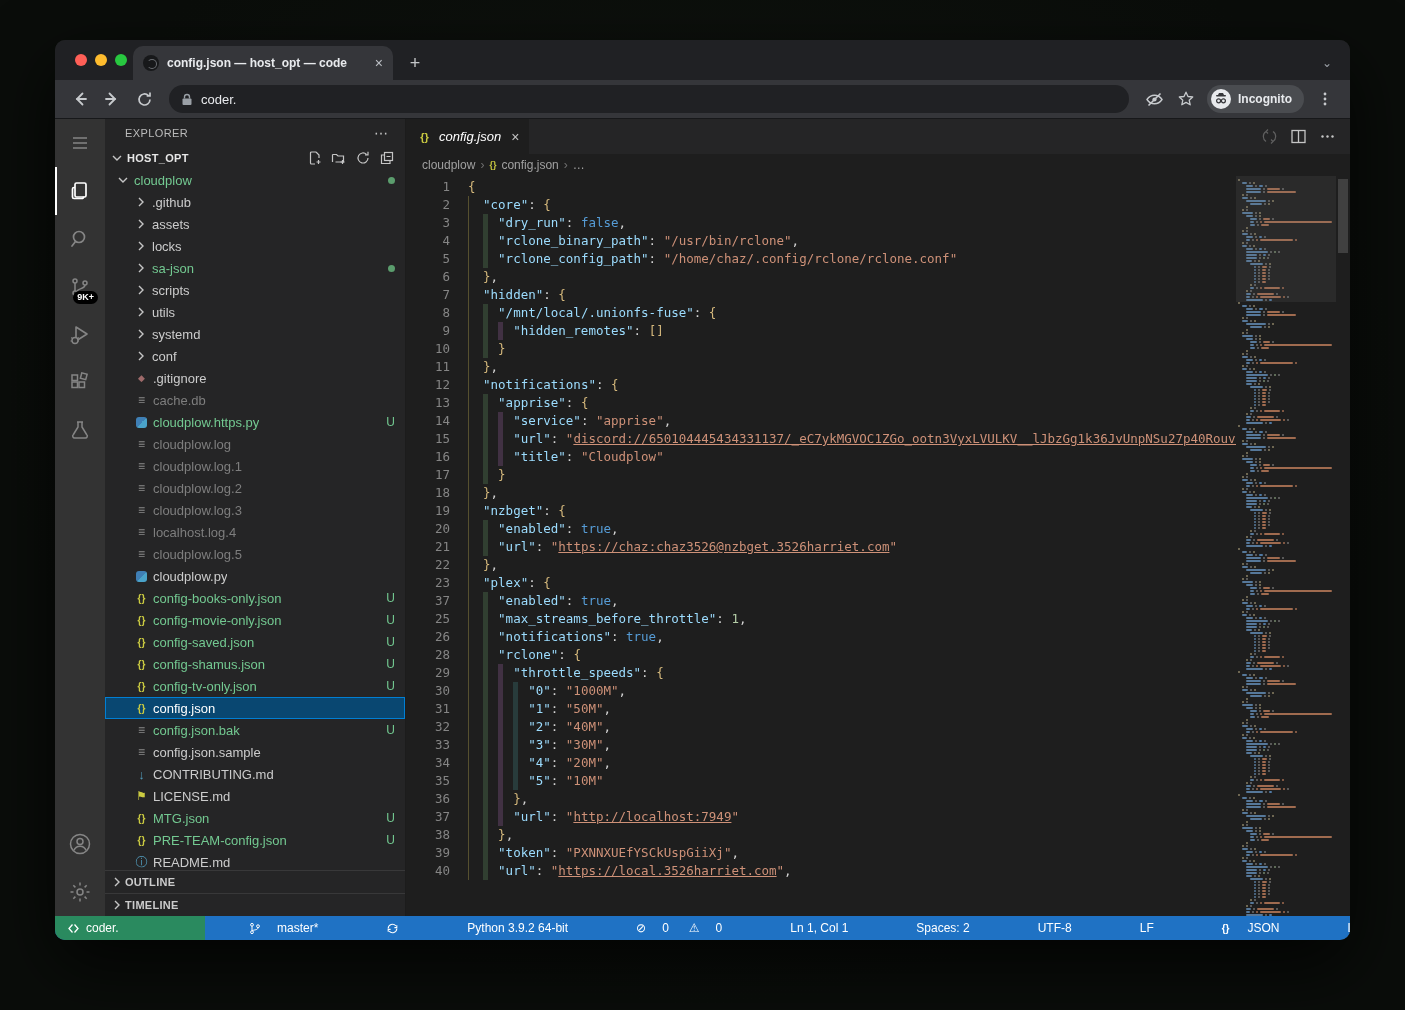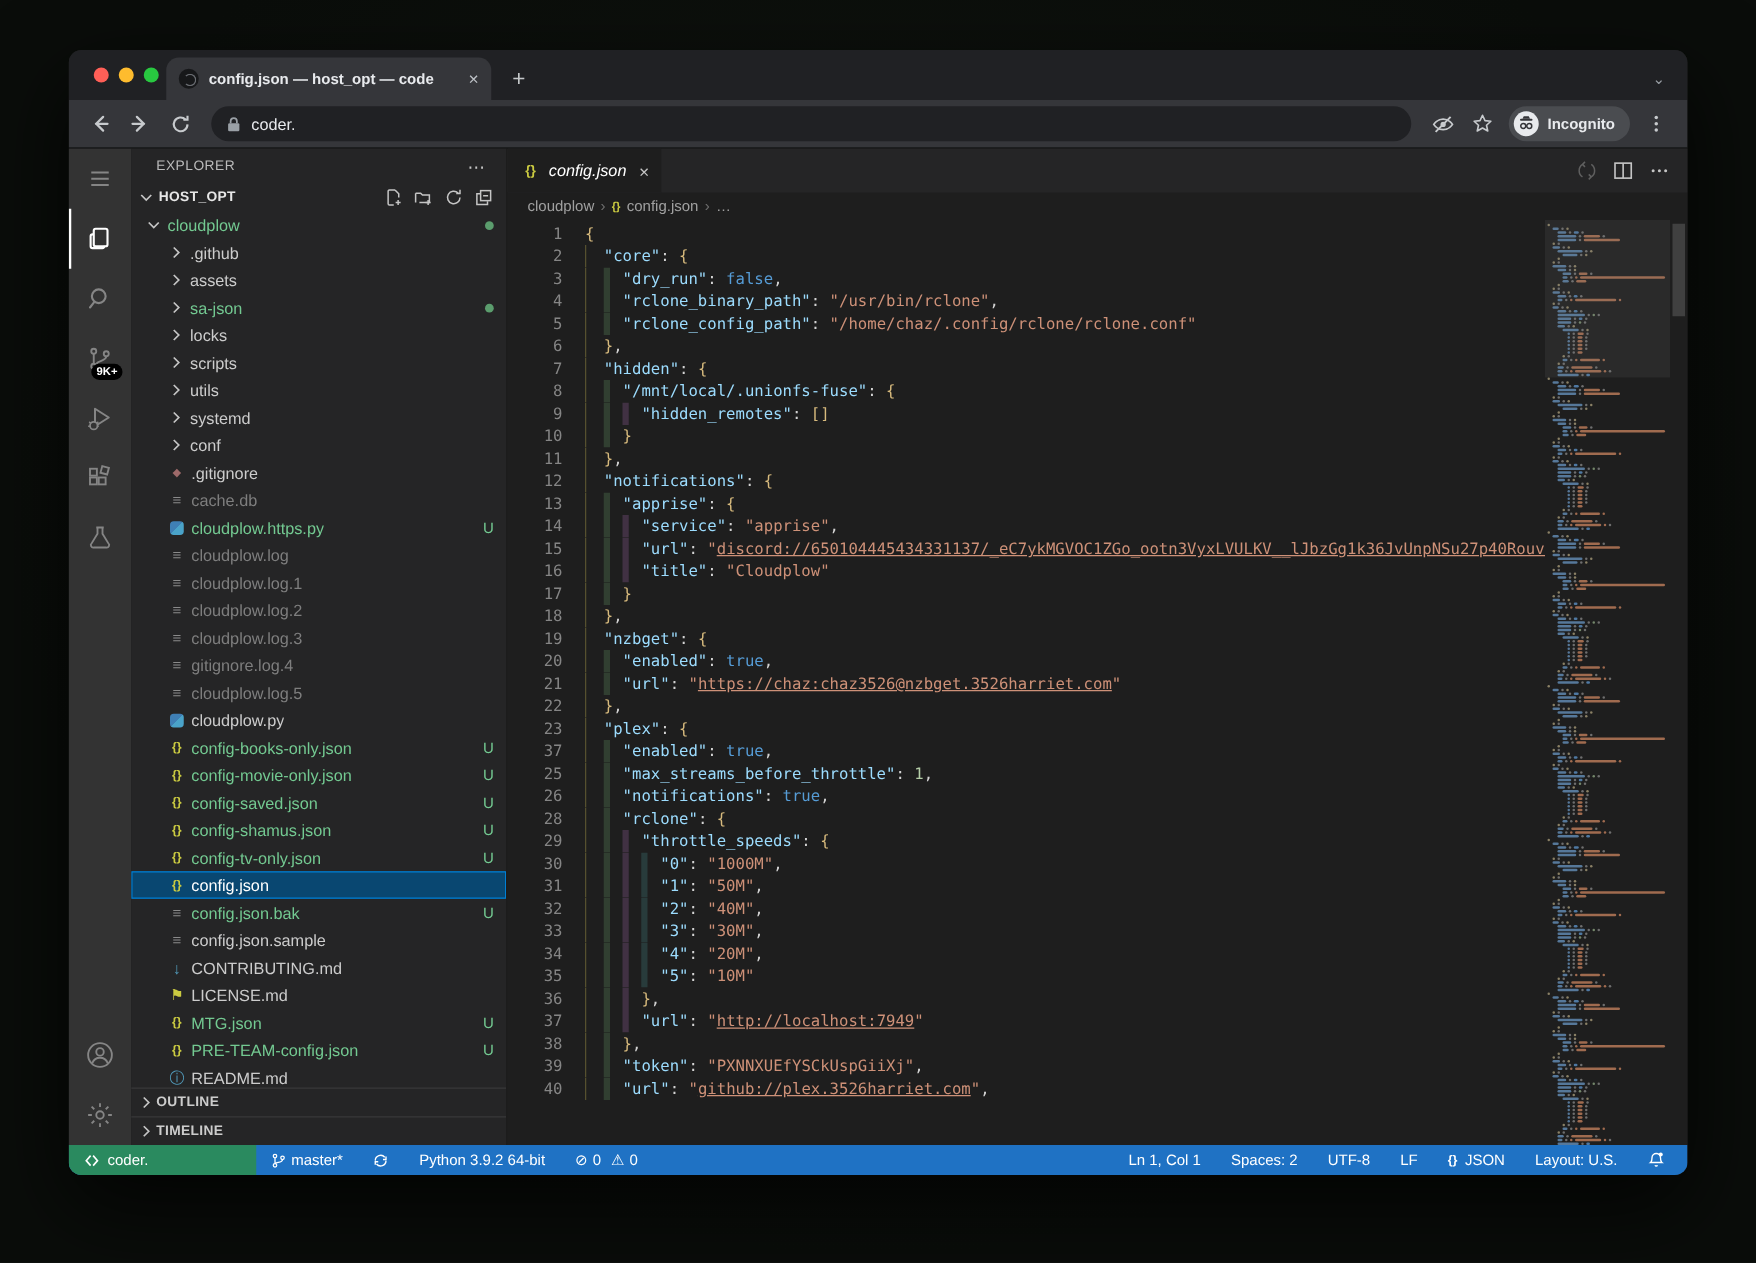--- a/index.html
+++ b/index.html
@@ -107,21 +107,21 @@
   .minimap{width:100px;flex:none;position:relative;padding-top:3px;overflow:hidden;}
   .mmrow{height:2px;margin-bottom:1px;display:flex;gap:2px;}
   .mmseg{height:2px;border-radius:1px;flex:none;}
   .mm-slider{position:absolute;left:0;top:0;width:100%;height:126px;background:rgba(121,121,121,.14);}
   .vsb{width:14px;flex:none;position:relative;}
   .vsb-slider{position:absolute;left:2px;top:3px;width:10px;height:74px;background:rgba(121,121,121,.38);}
 
   .statusbar{height:24px;display:flex;align-items:stretch;background:#1f72c4;color:#ffffff;
     font-size:12px;flex:none;}
   .st-remote{background:#2a8a5f;display:flex;align-items:center;gap:6px;padding:0 12px;min-width:150px;box-sizing:border-box;}
-  .st-item{display:flex;align-items:center;gap:4px;padding:0 12px;white-space:nowrap;}
+  .st-item{display:flex;align-items:center;gap:16px;padding:0 24px;white-space:nowrap;margin-left:20px;}
   .st-right{margin-left:auto;display:flex;align-items:stretch;padding-right:6px;}
   .st-json-ic{font-weight:700;font-size:10px;margin-right:2px;}
   svg{display:block;}
 </style>
 </head>
 <body>
 
 <div class="stage">
   <div class="window">
 
@@ -337,32 +337,32 @@
                 </span>
                 <span class="lbl c-n">assets</span>
                 <span class="sp"></span>
               </div>
               <div class="row" style="padding-left: 28px;">
                 <span class="chev">
                   <svg width="16" height="16" viewBox="0 0 16 16">
                     <path d="M6 4l4 4-4 4" fill="none" stroke="currentColor" stroke-width="1.4"></path>
                   </svg>
                 </span>
-                <span class="lbl c-g">sa-json</span>
-                <span class="sp"></span>
-                <span class="gdot"></span>
+                <span class="lbl c-n">locks</span>
+                <span class="sp"></span>
               </div>
               <div class="row" style="padding-left: 28px;">
                 <span class="chev">
                   <svg width="16" height="16" viewBox="0 0 16 16">
                     <path d="M6 4l4 4-4 4" fill="none" stroke="currentColor" stroke-width="1.4"></path>
                   </svg>
                 </span>
-                <span class="lbl c-n">locks</span>
-                <span class="sp"></span>
+                <span class="lbl c-g">sa-json</span>
+                <span class="sp"></span>
+                <span class="gdot"></span>
               </div>
               <div class="row" style="padding-left: 28px;">
                 <span class="chev">
                   <svg width="16" height="16" viewBox="0 0 16 16">
                     <path d="M6 4l4 4-4 4" fill="none" stroke="currentColor" stroke-width="1.4"></path>
                   </svg>
                 </span>
                 <span class="lbl c-n">scripts</span>
                 <span class="sp"></span>
               </div>
@@ -426,21 +426,21 @@
                 <span class="lbl c-d">cloudplow.log.2</span>
                 <span class="sp"></span>
               </div>
               <div class="row" style="padding-left: 28px;">
                 <span class="fic fic-file">≡</span>
                 <span class="lbl c-d">cloudplow.log.3</span>
                 <span class="sp"></span>
               </div>
               <div class="row" style="padding-left: 28px;">
                 <span class="fic fic-file">≡</span>
-                <span class="lbl c-d">gitignore.log.4</span>
+                <span class="lbl c-d">localhost.log.4</span>
                 <span class="sp"></span>
               </div>
               <div class="row" style="padding-left: 28px;">
                 <span class="fic fic-file">≡</span>
                 <span class="lbl c-d">cloudplow.log.5</span>
                 <span class="sp"></span>
               </div>
               <div class="row" style="padding-left: 28px;">
                 <span class="fic fic-py">
                   <i></i>
@@ -726,21 +726,21 @@
                 <div class="cline">
                   <span class="lnum">38</span>
                   <span class="ltext"><span class="guide g0"></span><span class="guide g1"></span><span class="t-b">}</span><span class="t-p">,</span></span>
                 </div>
                 <div class="cline">
                   <span class="lnum">39</span>
                   <span class="ltext"><span class="guide g0"></span><span class="guide g1"></span><span class="t-k">"token"</span><span class="t-p">: </span><span class="t-s">"PXNNXUEfYSCkUspGiiXj"</span><span class="t-p">,</span></span>
                 </div>
                 <div class="cline">
                   <span class="lnum">40</span>
-                  <span class="ltext"><span class="guide g0"></span><span class="guide g1"></span><span class="t-k">"url"</span><span class="t-p">: </span><span class="t-s">"</span><span class="t-u">github://plex.3526harriet.com</span><span class="t-s">"</span><span class="t-p">,</span></span>
+                  <span class="ltext"><span class="guide g0"></span><span class="guide g1"></span><span class="t-k">"url"</span><span class="t-p">: </span><span class="t-s">"</span><span class="t-u">https://local.3526harriet.com</span><span class="t-s">"</span><span class="t-p">,</span></span>
                 </div>
               </div>
             <div class="minimap">
               <div>
                   <div class="mmrow" style="padding-left: 2px;">
                     <span class="mmseg" style="background: rgb(138, 128, 101); width: 2px;"></span>
                   </div>
                   <div class="mmrow" style="padding-left: 6px;">
                     <span class="mmseg" style="background: rgb(86, 120, 154); width: 5px;"></span>
                     <span class="mmseg" style="background: rgb(110, 110, 110); width: 2px;"></span>

